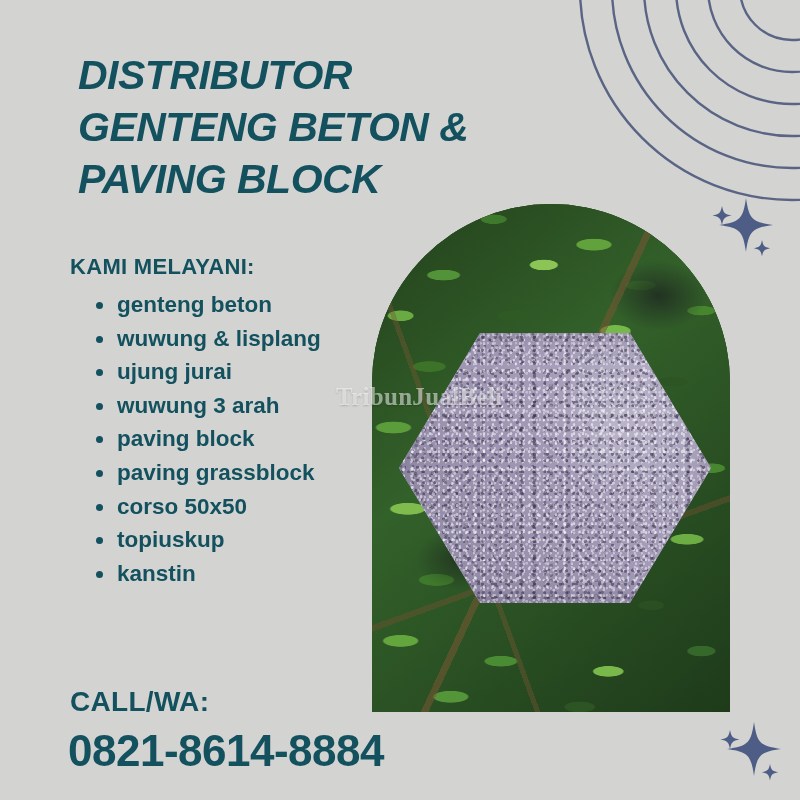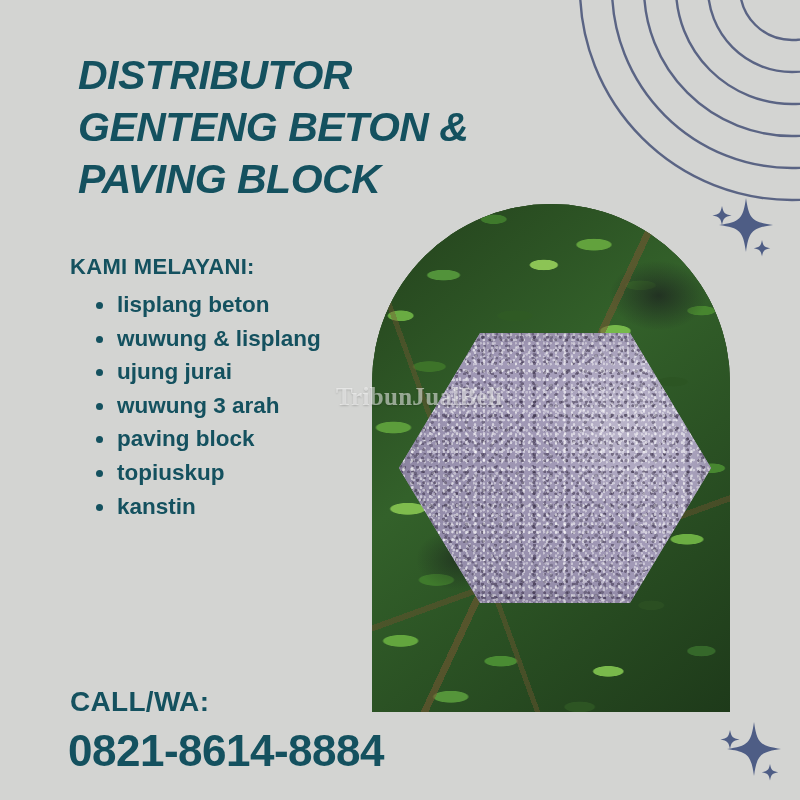--- a/index.html
+++ b/index.html
@@ -255,25 +255,27 @@
     </svg>
   </div>
 
   <h1 class="headline">DISTRIBUTOR
 GENTENG BETON &amp;
 PAVING BLOCK</h1>
 
   <h2 class="services-heading">KAMI MELAYANI:</h2>
 
   <ul class="services-list">
-    <li>lisplang beton</li>
+    <li>genteng beton</li>
     <li class="wrap2">wuwung &amp; lisplang</li>
     <li>ujung jurai</li>
     <li>wuwung 3 arah</li>
     <li>paving block</li>
+    <li>paving grassblock</li>
+    <li>corso 50x50</li>
     <li>topiuskup</li>
     <li>kanstin</li>
   </ul>
 
   <div class="call-label">CALL/WA:</div>
   <div class="phone-number">0821-8614-8884</div>
 
   <div class="photo-arch">
     <div class="foliage"></div>
     <div class="hexagon">

